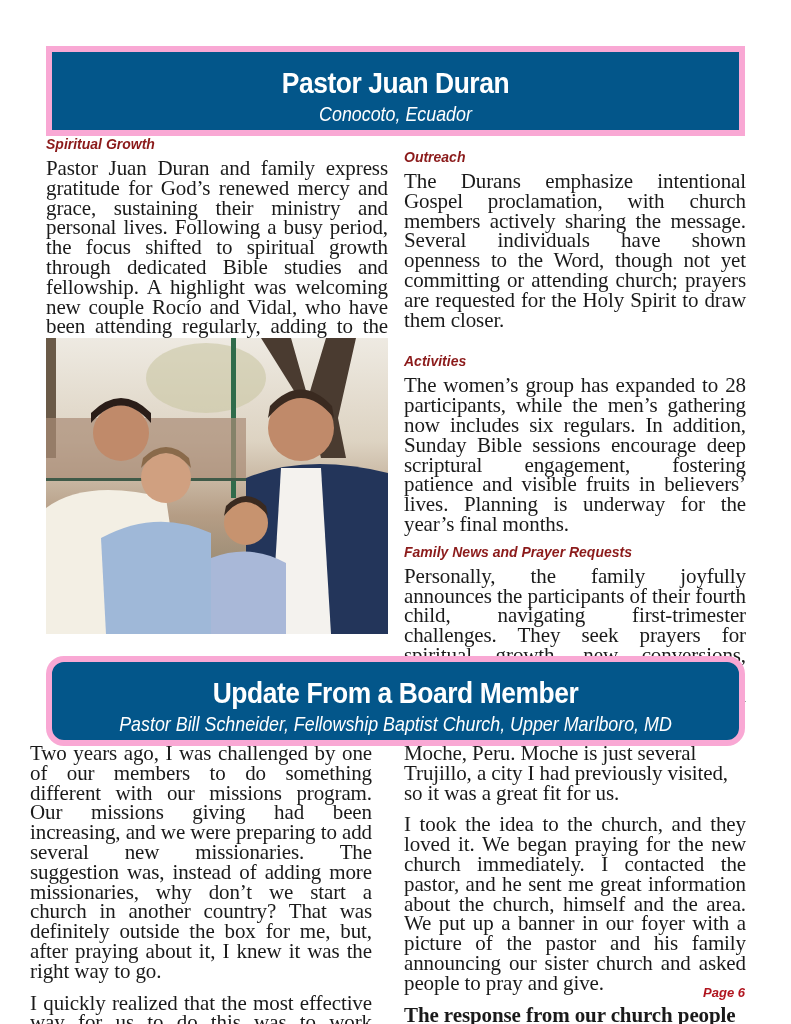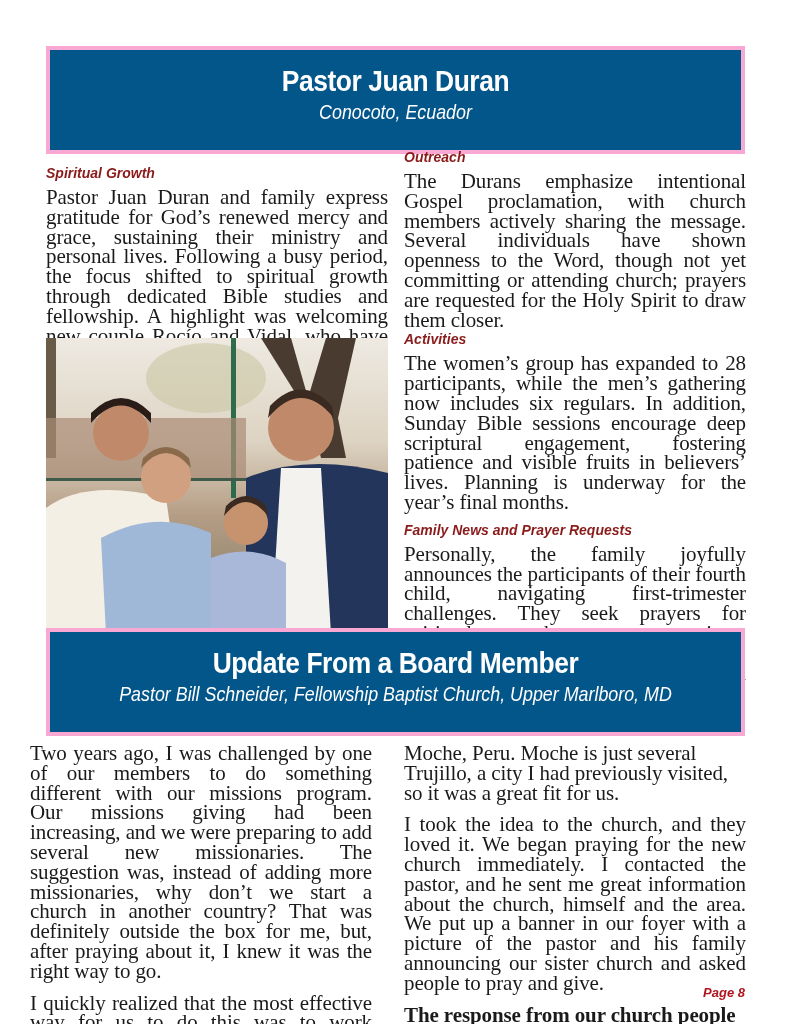--- a/index.html
+++ b/index.html
@@ -12,26 +12,26 @@
       height: 1024px;
       position: relative;
       overflow: hidden;
       font-family: "Liberation Serif", "DejaVu Serif", serif;
       color: #1a1a1a;
     }
     .banner {
       position: absolute;
       left: 46px;
       width: 699px;
-      height: 108px;
+      height: 90px;
       background: #03568a;
       color: #ffffff;
       text-align: center;
       box-sizing: border-box;
-      border: 4px solid #f9a8d4;
+      border: 6px solid #f9a8d4;
     }
     .banner-title {
       font-family: "Liberation Sans", "DejaVu Sans", sans-serif;
       font-weight: 700;
       font-size: 30px;
       letter-spacing: -0.5px;
       line-height: 34px;
       display: block;
       transform: scaleX(0.88);
     }
@@ -39,21 +39,21 @@
       font-family: "Liberation Sans", "DejaVu Sans", sans-serif;
       font-style: italic;
       font-size: 21px;
       line-height: 24px;
       display: block;
       transform: scaleX(0.85);
     }
     #banner-1 { top: 46px; }
     #banner-1 .banner-title { margin-top: 14px; }
     #banner-1 .banner-sub { margin-top: 2px; }
-    #banner-2 { top: 628px; }
+    #banner-2 { top: 656px; border-radius: 18px; }
     #banner-2 .banner-title { margin-top: 14px; }
     #banner-2 .banner-sub { margin-top: 2px; }
 
     .col {
       position: absolute;
       width: 342px;
     }
     .section-heading {
       font-family: "Liberation Sans", "DejaVu Sans", sans-serif;
       font-weight: 700;
@@ -65,21 +65,21 @@
     }
     .body-text {
       font-size: 21px;
       line-height: 19.8px;
       text-align: justify;
       margin: 0;
       letter-spacing: -0.1px;
     }
     .para-gap { margin-top: 12px; }
 
-    #col-left-top { left: 46px; top: 164px; }
+    #col-left-top { left: 46px; top: 135px; }
     #col-right-top { left: 404px; top: 148px; }
 
     .photo {
       position: absolute;
       left: 46px;
       top: 338px;
       width: 342px;
       height: 296px;
       overflow: hidden;
       background: linear-gradient(180deg, #e9e6dc 0%, #d8d0bf 35%, #b9a48c 55%, #8d8a72 70%, #6d6a5a 100%);
@@ -150,21 +150,21 @@
     <circle cx="200" cy="185" r="22" fill="#c7936f"></circle>
     <path d="M178 178 Q200 150 222 178 L220 168 Q200 148 180 168 Z" fill="#3a2a20"></path>
     <path d="M165 220 Q205 205 240 225 L240 296 L165 296 Z" fill="#a9b8d8"></path>
   </svg>
 </div>
 
 <div class="col" id="col-right-top">
   <h3 class="section-heading">Outreach</h3>
   <p class="body-text">The Durans emphasize intentional Gospel proclamation, with church members actively sharing the message. Several individuals have shown openness to the Word, though not yet committing or attending church; prayers are requested for the Holy Spirit to draw them closer.</p>
 
-  <h3 class="section-heading" style="">Activities</h3>
+  <h3 class="section-heading" style="margin-top:22px;">Activities</h3>
   <p class="body-text">The women’s group has expanded to 28 participants, while the men’s gathering now includes six regulars. In addition, Sunday Bible sessions encourage deep scriptural engagement, fostering patience and visible fruits in believers’ lives. Planning is underway for the year’s final months.</p>
 
   <h3 class="section-heading" style="margin-top:8px;">Family News and Prayer Requests</h3>
   <p class="body-text">Personally, the family joyfully announces the participants of their fourth child, navigating first-trimester challenges. They seek prayers for spiritual growth, new conversions, upcoming activities, pregnancy health, and provision for a dedicated church space.</p>
 </div>
 
 <div class="banner" id="banner-2">
   <span class="banner-title">Update From a Board Member</span>
   <span class="banner-sub">Pastor Bill Schneider, Fellowship Baptist Church, Upper Marlboro, MD</span>
 </div>
@@ -173,13 +173,13 @@
   <p class="body-text">Two years ago, I was challenged by one of our members to do something different with our missions program. Our missions giving had been increasing, and we were preparing to add several new missionaries. The suggestion was, instead of adding more missionaries, why don’t we start a church in another country? That was definitely outside the box for me, but, after praying about it, I knew it was the right way to go.</p>
   <p class="body-text para-gap">I quickly realized that the most effective way for us to do this was to work through BEME. I contacted Andy Counterman and told him what we wanted to do. He chose a new church plant for us to sponsor in</p>
 </div>
 
 <div class="col" id="col-right-bottom">
   <p class="body-text" style="text-align:left;">Moche, Peru. Moche is just several Trujillo, a city I had previously visited, so it was a great fit for us.</p>
   <p class="body-text para-gap">I took the idea to the church, and they loved it. We began praying for the new church immediately. I contacted the pastor, and he sent me great information about the church, himself and the area. We put up a banner in our foyer with a picture of the pastor and his family announcing our sister church and asked people to pray and give.</p>
   <p class="body-text para-gap" style="text-align:left;font-weight:bold;">The response from our church people has been fantastic. A year after starting this, we took a trip to help with the</p>
 </div>
 
-<div class="page-number">Page 8</div>
+<div class="page-number">Page 6</div>
 
 </body></html>

